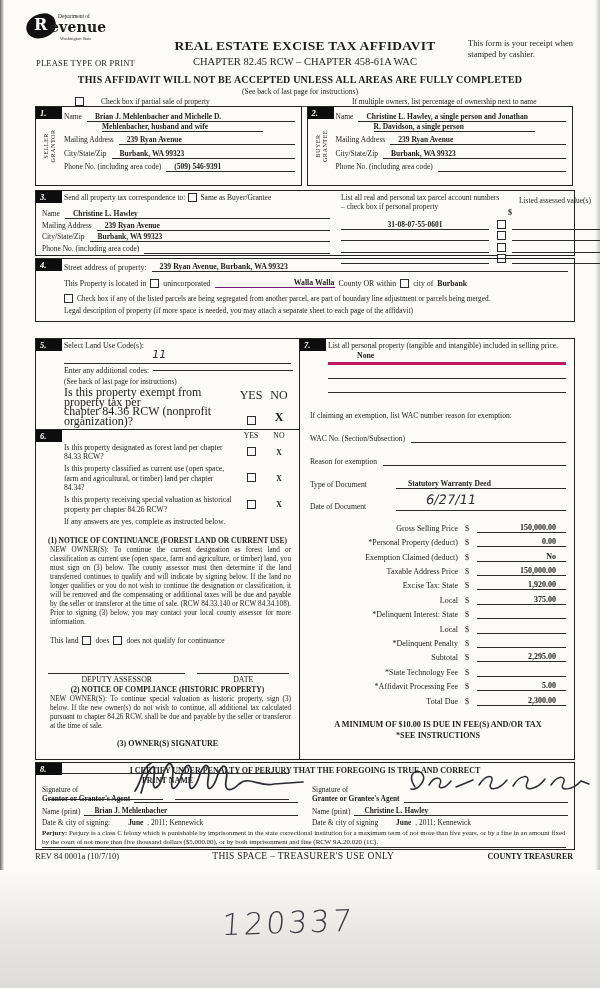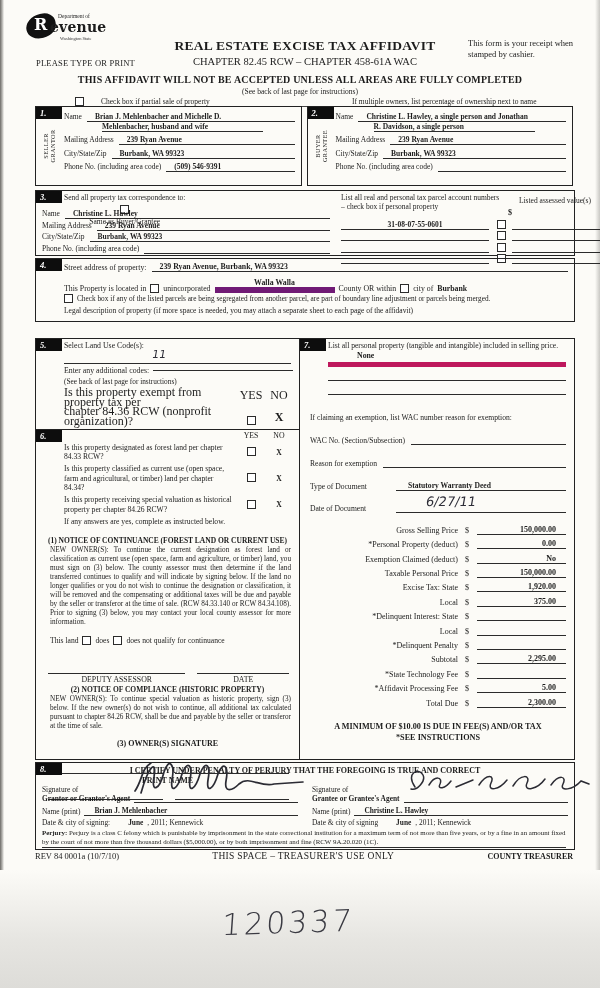--- a/index.html
+++ b/index.html
@@ -32,36 +32,36 @@
   #boxes12{left:35px;top:106px;width:538px;height:80px;display:flex;gap:5px;position:absolute;}
   .party{flex:1;border:1.2px solid #222;position:relative;}
   .vrole{position:absolute;left:-7px;top:32px;width:40px;text-align:center;transform:rotate(-90deg);font-size:6.3px;line-height:7px;letter-spacing:.4px;}
   .pfields{margin-left:28px;padding:2px 6px 2px 0;}
   .frow{display:flex;align-items:flex-start;font-size:7.5px;margin-top:3.2px;}
   .flabel{white-space:nowrap;padding-right:5px;}
   .fline{flex:1;border-bottom:1px solid #2b2b2b;font-weight:700;padding-left:8px;min-height:9px;}
   .nline2{margin-left:38px;border-bottom:1px solid #2b2b2b;font-weight:700;font-size:7.5px;width:70%;}
   
   #box3{left:35px;top:190px;width:538px;height:64px;}
-  .b3-corr{position:absolute;left:28px;top:2px;font-size:7.5px;display:flex;align-items:center;gap:3px;flex-direction:column;}
+  .b3-corr{position:absolute;left:28px;top:2px;font-size:7.5px;display:flex;align-items:center;gap:3px;}
   .b3-fields{position:absolute;left:6px;top:16px;width:288px;}
   .b3-fields .frow{margin-top:1.8px;}
   .b3-parhead{position:absolute;left:305px;top:2px;width:162px;font-size:7.5px;line-height:9px;}
   .b3-avhead{position:absolute;left:468px;top:5px;width:102px;font-size:7.5px;text-align:center;}
   .b3-dollar{position:absolute;left:472px;top:17px;font-size:8px;font-weight:700;}
   #parcel-rows{position:absolute;left:305px;top:27px;width:266px;}
   .prow{display:flex;align-items:flex-end;height:11.5px;font-size:7.5px;}
   .pline{width:148px;border-bottom:1px solid #2b2b2b;font-weight:700;text-align:center;}
   .pcb{margin:0 6px 1px 8px;}
   .vline{flex:1;border-bottom:1px solid #2b2b2b;}
   
   #box4{left:35px;top:258px;width:538px;height:62px;}
   .b4-street{position:absolute;left:28px;top:3px;right:6px;display:flex;align-items:flex-end;font-size:7.8px;}
   .b4-loc{position:absolute;left:28px;top:19px;right:6px;font-size:7.8px;display:flex;align-items:flex-end;gap:4px;}
-  .b4-county{width:120px;border-bottom:6px solid #701a75;text-align:center;font-weight:700;}
+  .b4-county{width:120px;border-bottom:1px solid #701a75;text-align:right;font-weight:700;}
   .b4-seg{position:absolute;left:28px;top:35px;right:6px;font-size:7.3px;display:flex;gap:4px;align-items:center;}
   .b4-legal{position:absolute;left:28px;top:47px;right:6px;font-size:7.5px;}
   
   #cols{left:35px;top:338px;width:538px;height:420px;position:absolute;border:1.2px solid #222;display:flex;}
   #colL{width:263px;border-right:1px solid #222;position:relative;}
   #colR{flex:1;position:relative;}
   .s5{position:relative;padding:2px 6px 3px 28px;}
   .s5 .l1{font-size:7.8px;}
   .s5 .codeline{position:relative;height:13px;border-bottom:1px solid #2b2b2b;margin-right:2px;}
   .hand{font-family:"DejaVu Sans",sans-serif;color:#2e2e38;transform:skewX(-10deg);display:inline-block;}
@@ -85,21 +85,21 @@
   .thisland{margin:9px 8px 0 14px;font-size:7.6px;display:flex;align-items:center;gap:4px;}
   .sigpair{display:flex;gap:12px;margin:0 10px 0 12px;}
   .sigpair div{border-bottom:1px solid #2b2b2b;height:1px;}
   .sp-l{flex:1.5;} .sp-r{flex:1;}
   .siglabels{display:flex;gap:12px;margin:1px 10px 0 12px;font-size:7.8px;}
   .siglabels div{text-align:center;}
   .bigcap{font-weight:700;font-size:8px;text-align:center;}
   
   .s7{position:relative;padding:2px 8px 0 28px;}
   .s7 .intro{font-size:7.6px;line-height:9.5px;}
-  .noneline{border-bottom:5px solid #be185d;font-weight:700;font-size:7.8px;height:11px;padding-left:29px;}
+  .noneline{border-bottom:3px solid #be185d;font-weight:700;font-size:7.8px;height:11px;padding-left:29px;}
   .blankline{border-bottom:1px solid #2b2b2b;height:12px;margin-top:1px;}
   .s7b{padding:0 8px 0 10px;}
   .s7-exempt{font-size:7.6px;margin-top:18px;}
   .lrow{display:flex;align-items:flex-end;font-size:7.6px;margin-top:13px;}
   .lrow .tail{flex:1;border-bottom:1px solid #2b2b2b;margin-left:6px;min-height:9px;}
   .lrow .tailval{flex:1;border-bottom:1px solid #2b2b2b;margin-left:6px;font-weight:700;padding-left:12px;}
   .datehand{position:relative;}
   .datehand .hv{position:absolute;left:30px;top:-9px;font-size:13px;}
   #money-rows{margin-top:8px;}
   .mrow{display:flex;align-items:flex-end;height:14.4px;font-size:8px;}
@@ -399,21 +399,21 @@
               <span class="mlabel">*Personal Property (deduct)</span>
               <span class="mdollar">$</span>
               <span class="mline">0.00</span>
             </div>
             <div class="mrow">
               <span class="mlabel">Exemption Claimed (deduct)</span>
               <span class="mdollar">$</span>
               <span class="mline">No</span>
             </div>
             <div class="mrow">
-              <span class="mlabel">Taxable Personal Price</span>
+              <span class="mlabel">Taxable Address Price</span>
               <span class="mdollar">$</span>
               <span class="mline">150,000.00</span>
             </div>
             <div class="mrow">
               <span class="mlabel">Excise Tax:  State</span>
               <span class="mdollar">$</span>
               <span class="mline">1,920.00</span>
             </div>
             <div class="mrow">
               <span class="mlabel">Local</span>

